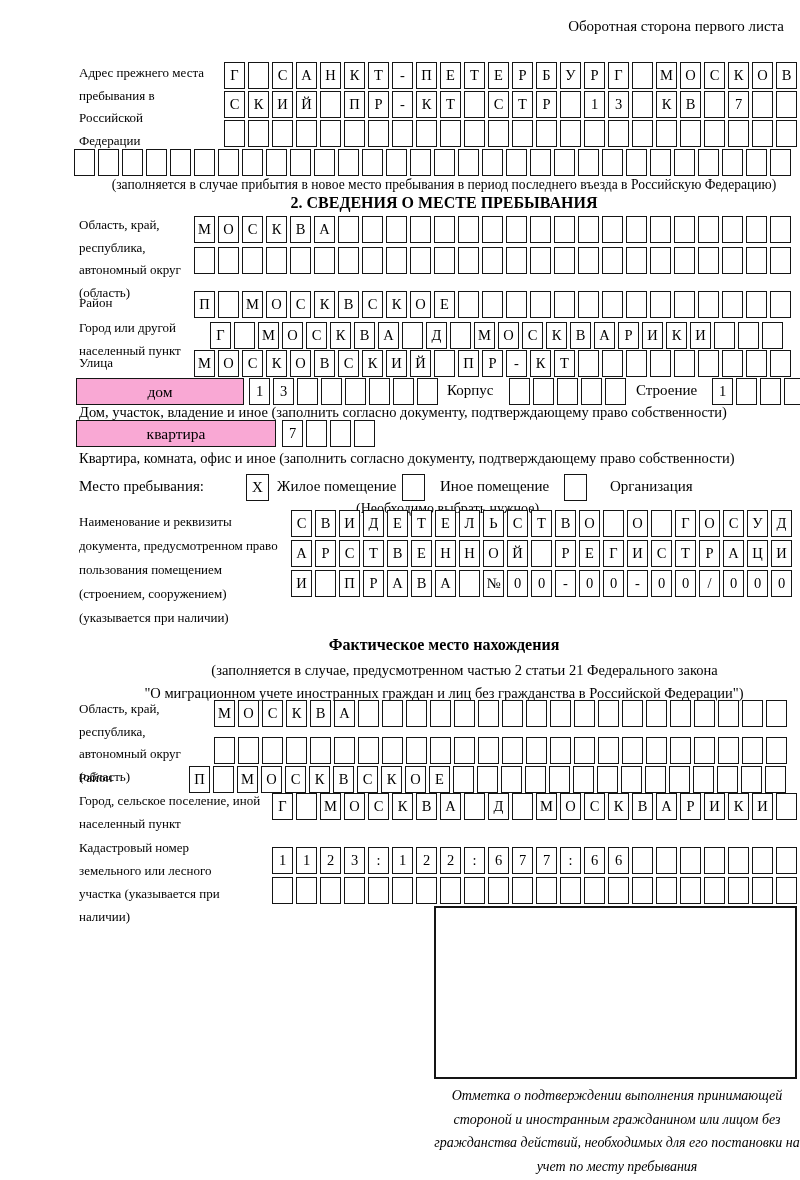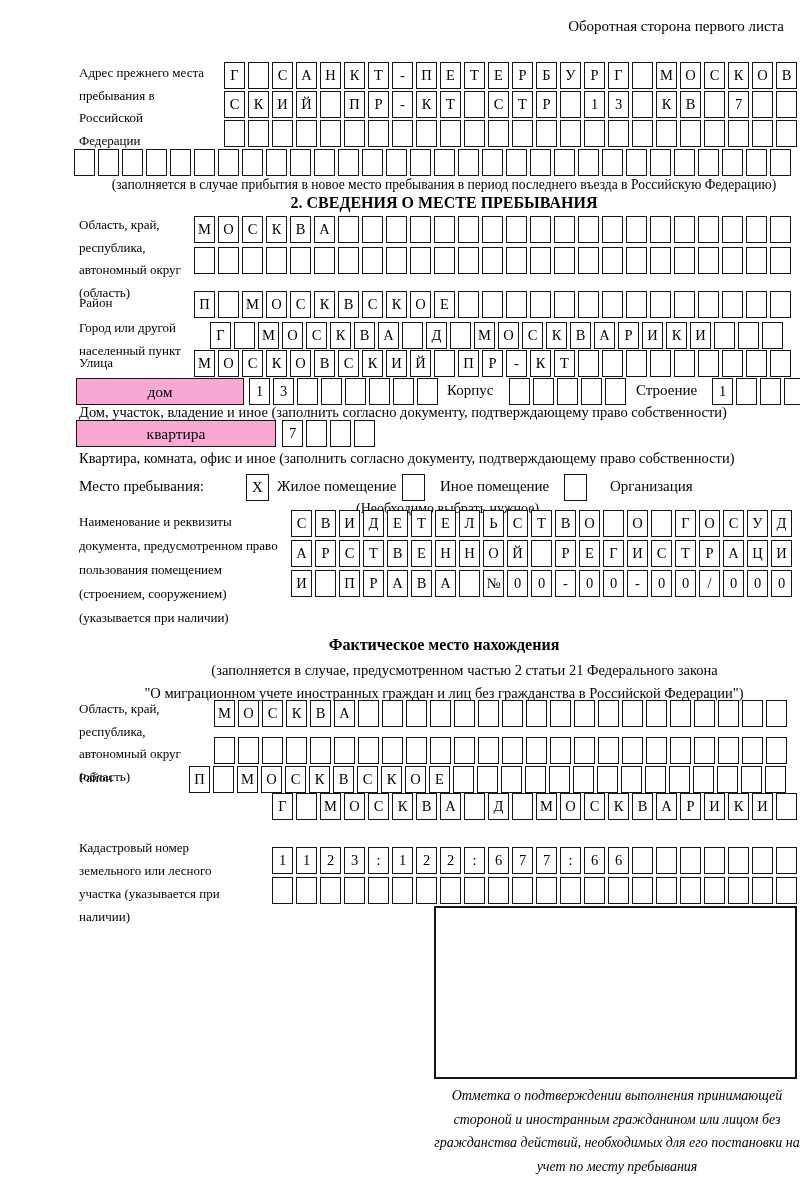--- a/index.html
+++ b/index.html
@@ -490,20 +490,21 @@
       <span class="cell"></span>
       <span class="cell"></span>
       <span class="cell"></span>
       <span class="cell"></span>
       <span class="cell"></span>
       <span class="cell"></span>
       <span class="cell"></span>
       <span class="cell"></span>
     </div>
 
+  <div class="lbl" style="left:35px;top:790px;width:195px;">Город, сельское поселение, иной населенный пункт</div>
   <div class="cellrow" style="left:228px;top:793px;">
       <span class="cell">Г</span>
       <span class="cell"></span>
       <span class="cell">М</span>
       <span class="cell">О</span>
       <span class="cell">С</span>
       <span class="cell">К</span>
       <span class="cell">В</span>
       <span class="cell">А</span>
       <span class="cell"></span>

